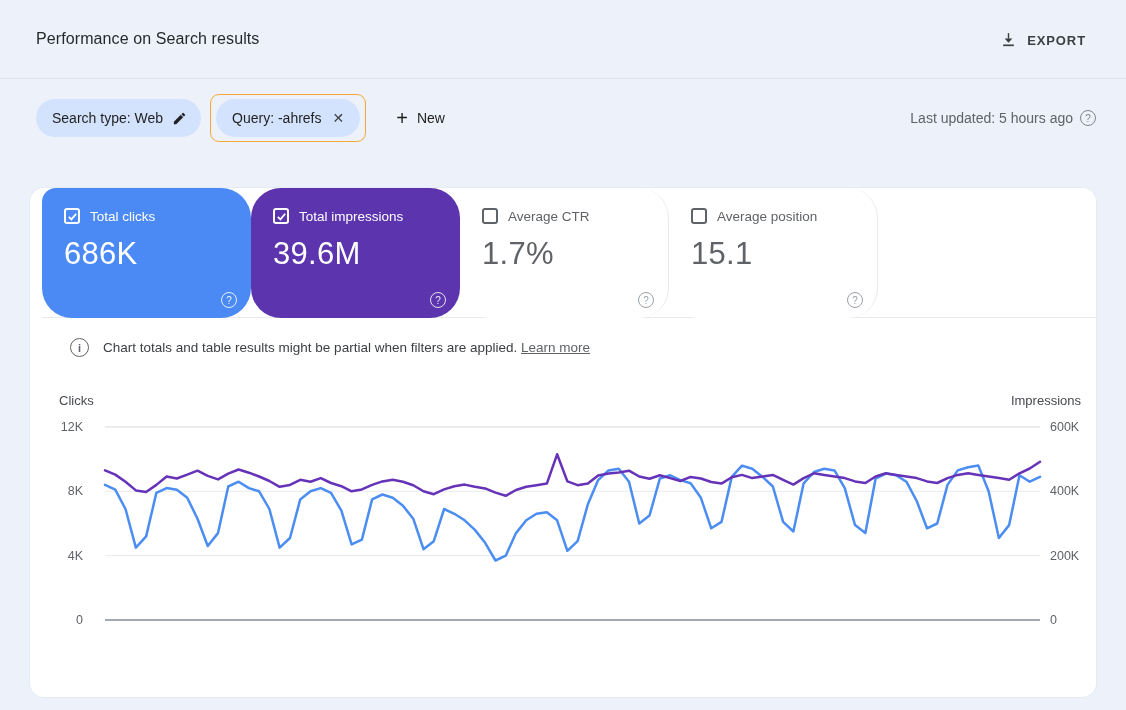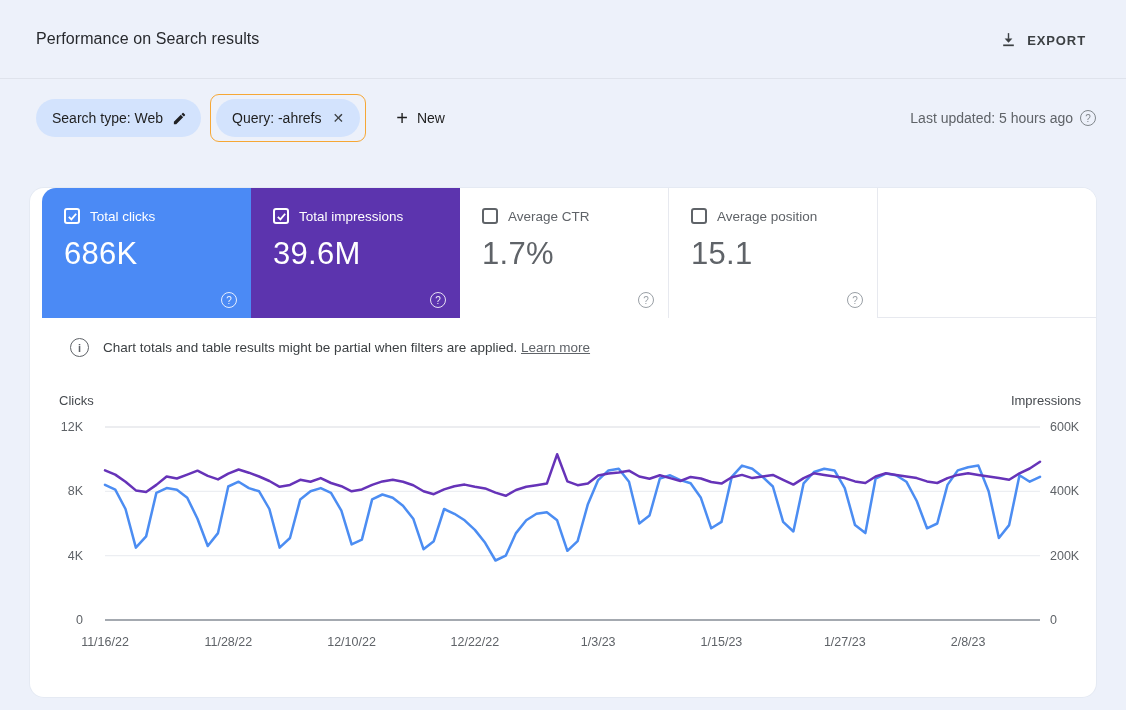--- a/index.html
+++ b/index.html
@@ -67,20 +67,21 @@
     box-shadow:0 0 0 1px rgba(60,64,67,.04);
     padding-left:12px;
   }
 
   
   .metric-row { display:flex; height:130px; border-bottom:1px solid #e7e9ef; }
   .metric-card {
     width:209px; height:130px; position:relative;
     padding:20px 0 0 22px; cursor:pointer; background:#fff;
     border-right:1px solid #e7e9ef;
+    border-radius:30px;
   }
   .metric-card.c0 { border-top-left-radius:14px; border-right:none; }
   .metric-card.c1 { border-right:none; }
   .card-top { display:flex; align-items:center; gap:10px; }
   .card-label { font-size:13.5px; }
   .metric-card.colored .card-label { color:#fff; }
   .metric-card.plain .card-label { color:#5f6368; }
   .card-value { margin-top:12px; font-size:31px; letter-spacing:.3px; }
   .metric-card.colored .card-value { color:#fff; }
   .metric-card.plain .card-value { color:#5f6368; }
@@ -249,25 +250,15 @@
         <svg id="plot" viewBox="0 0 930 200" preserveAspectRatio="none">
             <line x1="0" x2="930" y1="4" y2="4" stroke="#d9dce1" stroke-width="1.2"></line>
             <line x1="0" x2="930" y1="68.33333333333334" y2="68.33333333333334" stroke="#eceef2" stroke-width="1.2"></line>
             <line x1="0" x2="930" y1="132.66666666666669" y2="132.66666666666669" stroke="#eceef2" stroke-width="1.2"></line>
             <line x1="0" x2="930" y1="197" y2="197" stroke="#868c96" stroke-width="1.4"></line>
             <polyline points="0.0,61.9 10.2,66.7 20.4,86.0 30.7,124.6 40.9,113.4 51.1,69.9 61.3,65.1 71.5,66.7 81.8,74.8 92.0,95.7 102.2,123.0 112.4,110.1 122.6,63.5 132.9,58.7 143.1,65.1 153.3,68.3 163.5,86.0 173.7,124.6 184.0,115.0 194.2,76.4 204.4,68.3 214.6,65.1 224.8,69.9 235.1,87.6 245.3,121.4 255.5,116.6 265.7,76.4 275.9,71.5 286.2,74.8 296.4,82.8 306.6,95.7 316.8,126.2 327.0,118.2 337.3,86.0 347.5,90.8 357.7,97.3 367.9,106.9 378.1,119.8 388.4,137.5 398.6,132.7 408.8,110.1 419.0,97.3 429.2,90.8 439.5,89.2 449.7,97.3 459.9,127.8 470.1,118.2 480.3,81.2 490.5,57.1 500.8,47.4 511.0,45.8 521.2,58.7 531.4,100.5 541.6,92.5 551.9,55.5 562.1,52.3 572.3,57.1 582.5,60.3 592.7,74.8 603.0,105.3 613.2,98.9 623.4,53.9 633.6,42.6 643.8,45.8 654.1,53.9 664.3,63.5 674.5,98.9 684.7,108.5 694.9,60.3 705.2,49.0 715.4,45.8 725.6,47.4 735.8,65.1 746.0,102.1 756.3,110.1 766.5,55.5 776.7,50.6 786.9,52.3 797.1,58.7 807.4,78.0 817.6,105.3 827.8,100.5 838.0,61.9 848.2,47.4 858.5,44.2 868.7,42.6 878.9,68.3 889.1,115.0 899.3,102.1 909.6,52.3 919.8,58.7 930.0,53.9" fill="none" stroke="#4c8df2" stroke-width="2.5" stroke-linejoin="round" stroke-linecap="round"></polyline>
             <polyline points="0.0,47.4 10.2,51.6 20.4,58.7 30.7,67.4 40.9,69.0 51.1,61.9 61.3,53.5 71.5,55.5 81.8,51.6 92.0,47.7 102.2,52.9 112.4,56.4 122.6,50.6 132.9,46.5 143.1,49.7 153.3,53.5 163.5,58.0 173.7,63.8 184.0,61.9 194.2,56.8 204.4,58.7 214.6,55.1 224.8,60.0 235.1,63.2 245.3,68.3 255.5,66.4 265.7,61.9 275.9,58.4 286.2,56.8 296.4,58.7 306.6,62.2 316.8,68.3 327.0,71.2 337.3,66.4 347.5,63.2 357.7,61.6 367.9,63.8 378.1,65.4 388.4,69.6 398.6,72.8 408.8,67.0 419.0,63.8 429.2,62.2 439.5,60.6 449.7,31.3 459.9,58.4 470.1,62.2 480.3,60.6 490.5,52.6 500.8,50.6 511.0,49.4 521.2,47.7 531.4,53.5 541.6,55.8 551.9,52.3 562.1,55.1 572.3,58.0 582.5,53.9 592.7,55.5 603.0,59.0 613.2,60.6 623.4,54.2 633.6,51.9 643.8,55.1 654.1,53.5 664.3,51.9 674.5,56.8 684.7,61.6 694.9,55.1 705.2,50.3 715.4,51.9 725.6,53.5 735.8,55.1 746.0,58.4 756.3,60.0 766.5,53.5 776.7,50.3 786.9,51.9 797.1,53.5 807.4,55.1 817.6,58.4 827.8,60.0 838.0,55.1 848.2,51.9 858.5,50.3 868.7,51.9 878.9,53.5 889.1,55.1 899.3,56.8 909.6,50.3 919.8,45.5 930.0,38.7" fill="none" stroke="#6633b8" stroke-width="2.5" stroke-linejoin="round" stroke-linecap="round"></polyline>
           </svg>
       </div>
 
-      <div class="dates-row">
-        <span style="left:0%">11/16/22</span>
-        <span style="left:13.19%">11/28/22</span>
-        <span style="left:26.37%">12/10/22</span>
-        <span style="left:39.56%">12/22/22</span>
-        <span style="left:52.75%">1/3/23</span>
-        <span style="left:65.93%">1/15/23</span>
-        <span style="left:79.12%">1/27/23</span>
-        <span style="left:92.31%">2/8/23</span>
-      </div>
     </div>
   </div>
 </div>
 
 </body></html>

